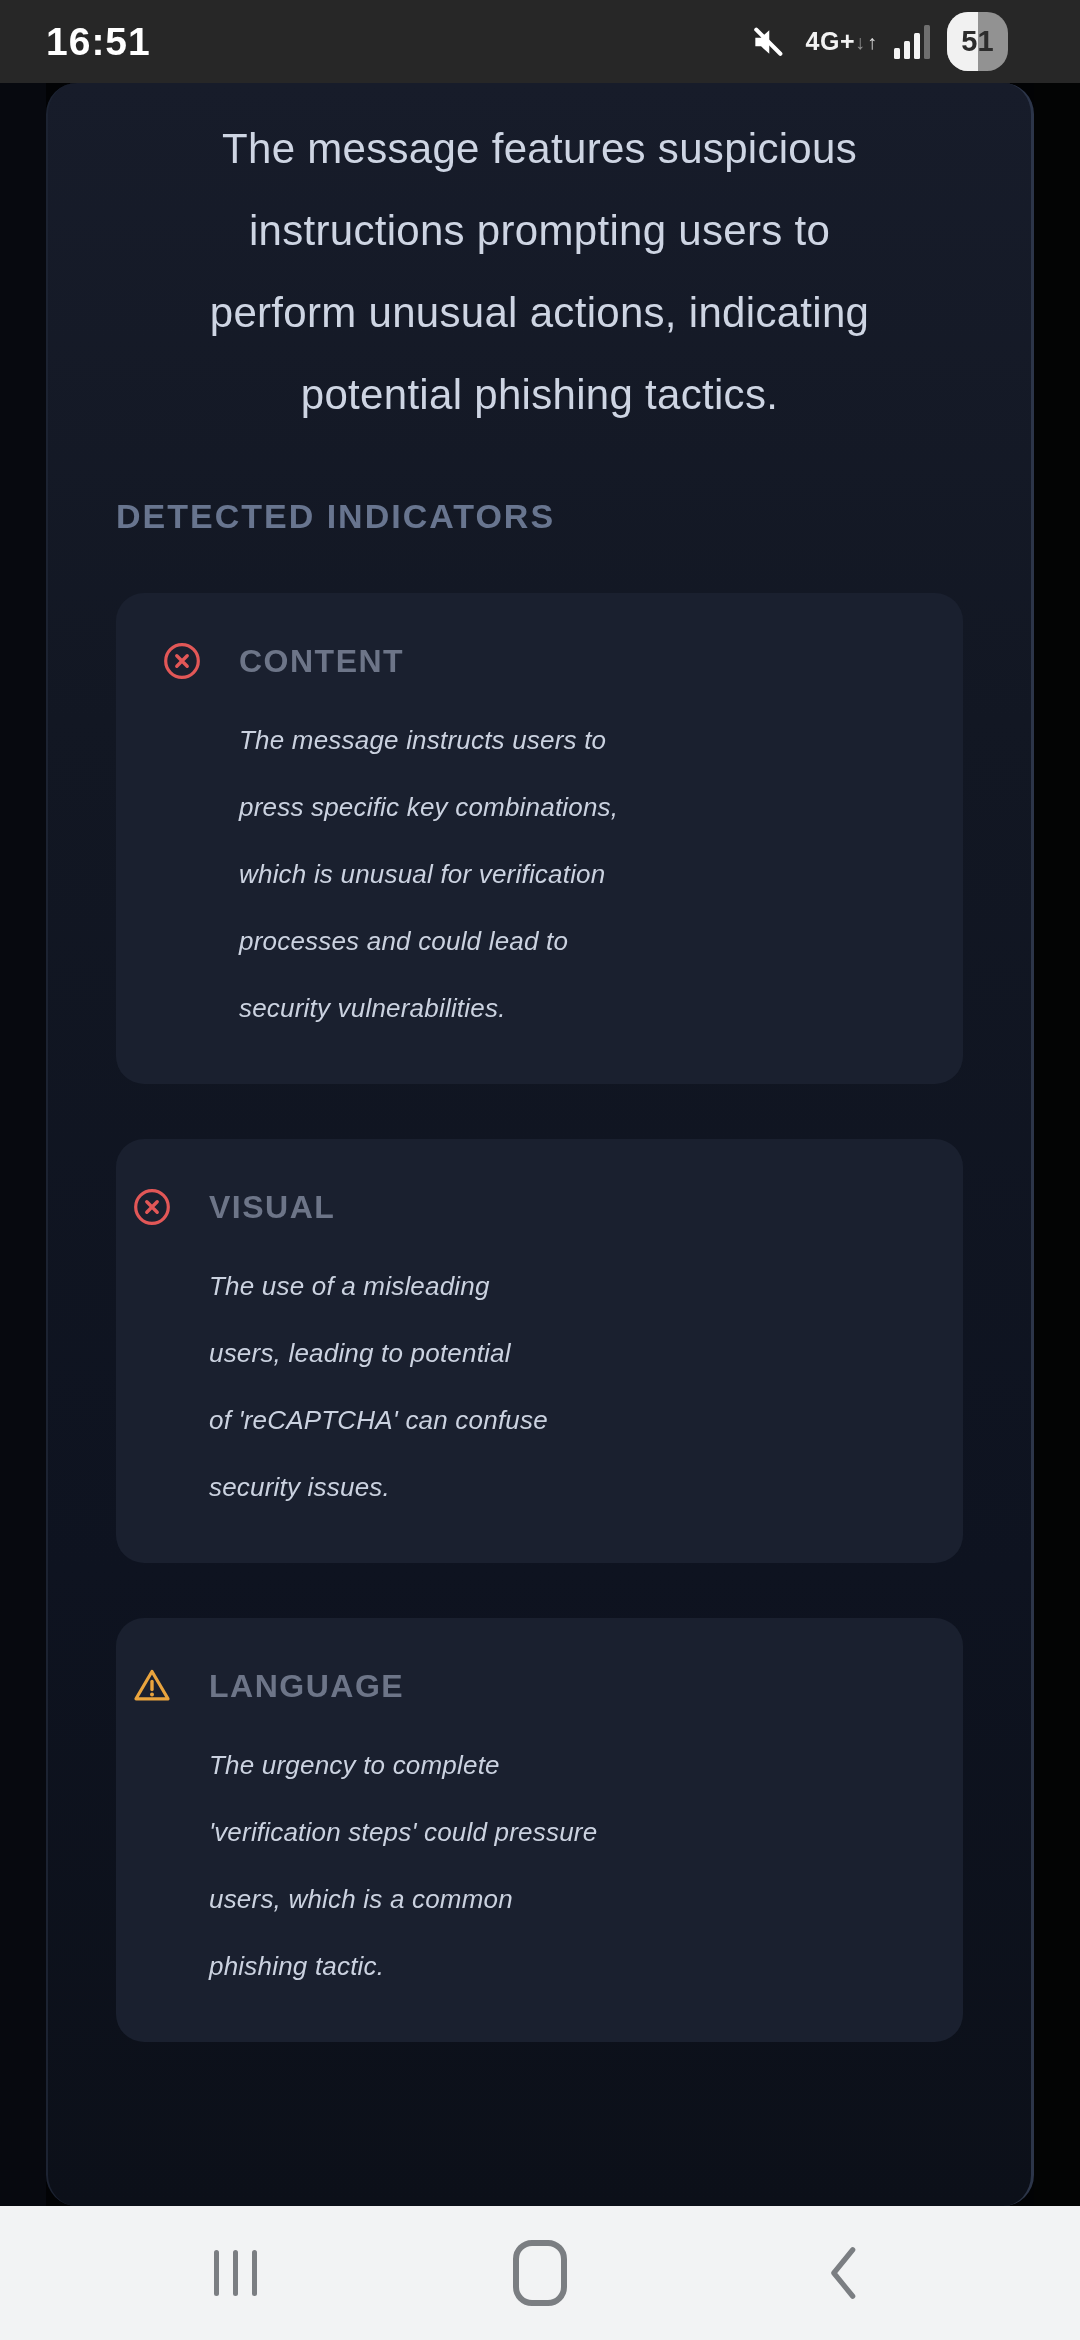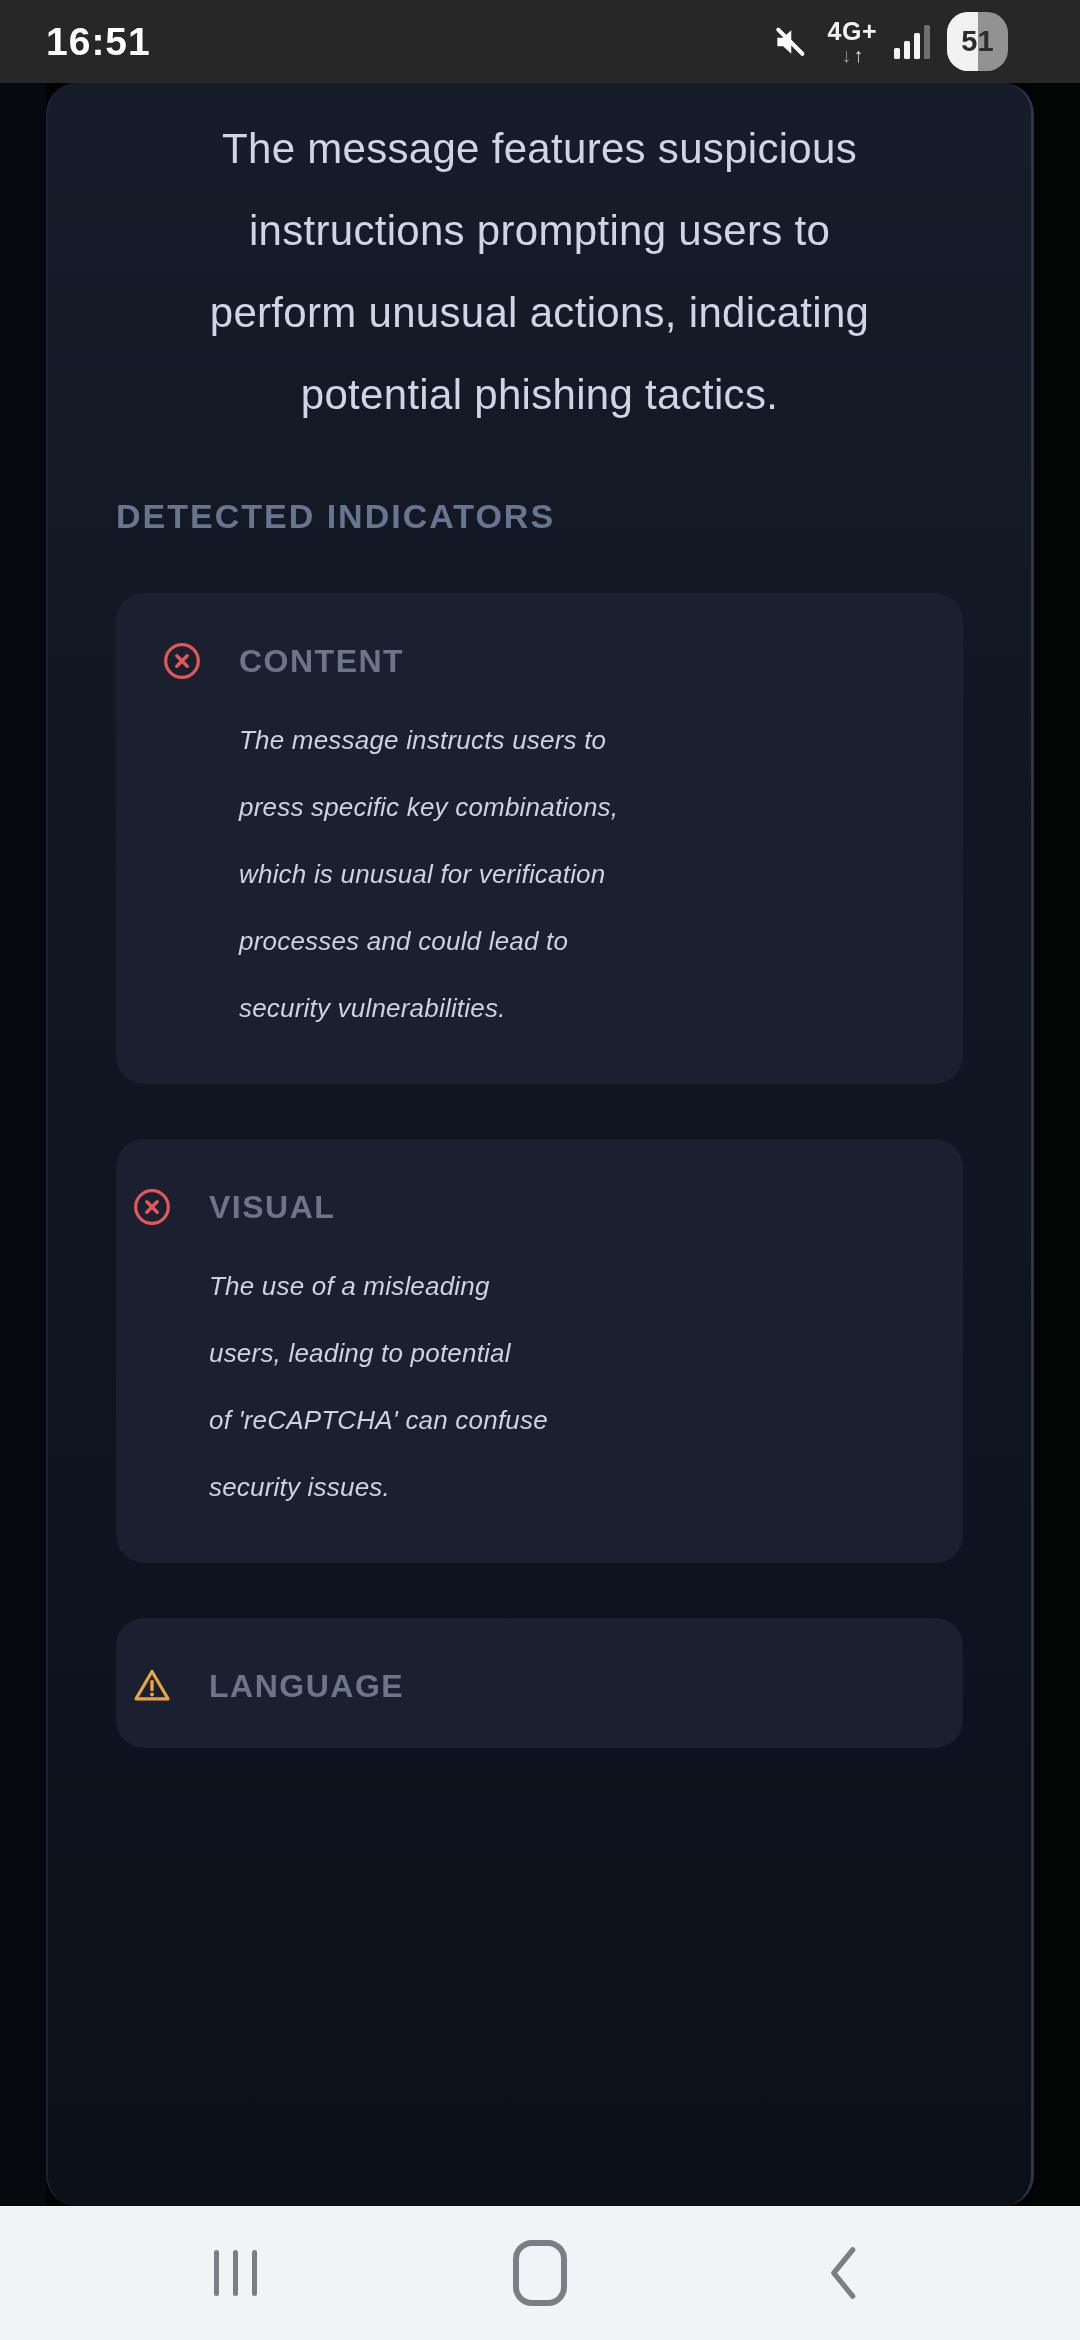--- a/index.html
+++ b/index.html
@@ -10,21 +10,21 @@
   }
   
   .status-bar{
     position:absolute;top:0;left:0;right:0;height:83px;
     background:var(--status_bar_bg,#272727);
     display:flex;align-items:center;justify-content:space-between;
     padding:0 72px 0 46px;box-sizing:border-box;z-index:5;
   }
   .clock{color:#fff;font-size:39px;font-weight:700;letter-spacing:1px;}
   .status-right{display:flex;align-items:center;gap:17px;}
-  .net-block{display:flex;flex-direction:column;align-items:center;line-height:1;}
+  .net-block{display:flex;align-items:center;line-height:1;}
   .net-type{color:#f2f2f2;font-size:25px;font-weight:700;letter-spacing:0.5px;}
   .net-arrows{display:flex;gap:2px;margin-top:1px;font-size:20px;font-weight:700;}
   .arrow-down{color:#8f8f8f;}
   .arrow-up{color:#d9d9d9;}
   .signal{display:flex;align-items:flex-end;gap:4px;height:34px;}
   .signal i{display:block;width:6px;border-radius:1.5px;background:#f4f4f4;}
   .signal i.b1{height:11px;}.signal i.b2{height:18px;}
   .signal i.b3{height:26px;}.signal i.b4{height:34px;background:#6f6f6f;}
   .battery{position:relative;width:61px;height:59px;border-radius:21px;
     overflow:hidden;background:#929292;}
@@ -162,20 +162,26 @@
         <div class="card-head">
           <span class="ind-icon warning">
             <svg viewBox="0 0 40 40" width="40" height="40" fill="none">
               <path d="M20 5.5 L36 32.8 H4 Z" stroke="currentColor" stroke-width="3.2" stroke-linejoin="round"></path>
               <line x1="20" y1="15.5" x2="20" y2="23.5" stroke="currentColor" stroke-width="3.4" stroke-linecap="round"></line>
               <circle cx="20" cy="28.4" r="2" fill="currentColor"></circle>
             </svg>
           </span>
           <span class="ind-label">LANGUAGE</span>
         </div>
+        <div class="card-body">
+            <div class="line">The urgency to complete</div>
+            <div class="line">'verification steps' could pressure</div>
+            <div class="line">users, which is a common</div>
+            <div class="line">phishing tactic.</div>
+          </div>
       </div>
 
     </div>
   </div>
 
   <div class="nav-bar">
     <div class="nav-btn recents">
       <span class="recents-bars">
           <i></i>
           <i></i>

